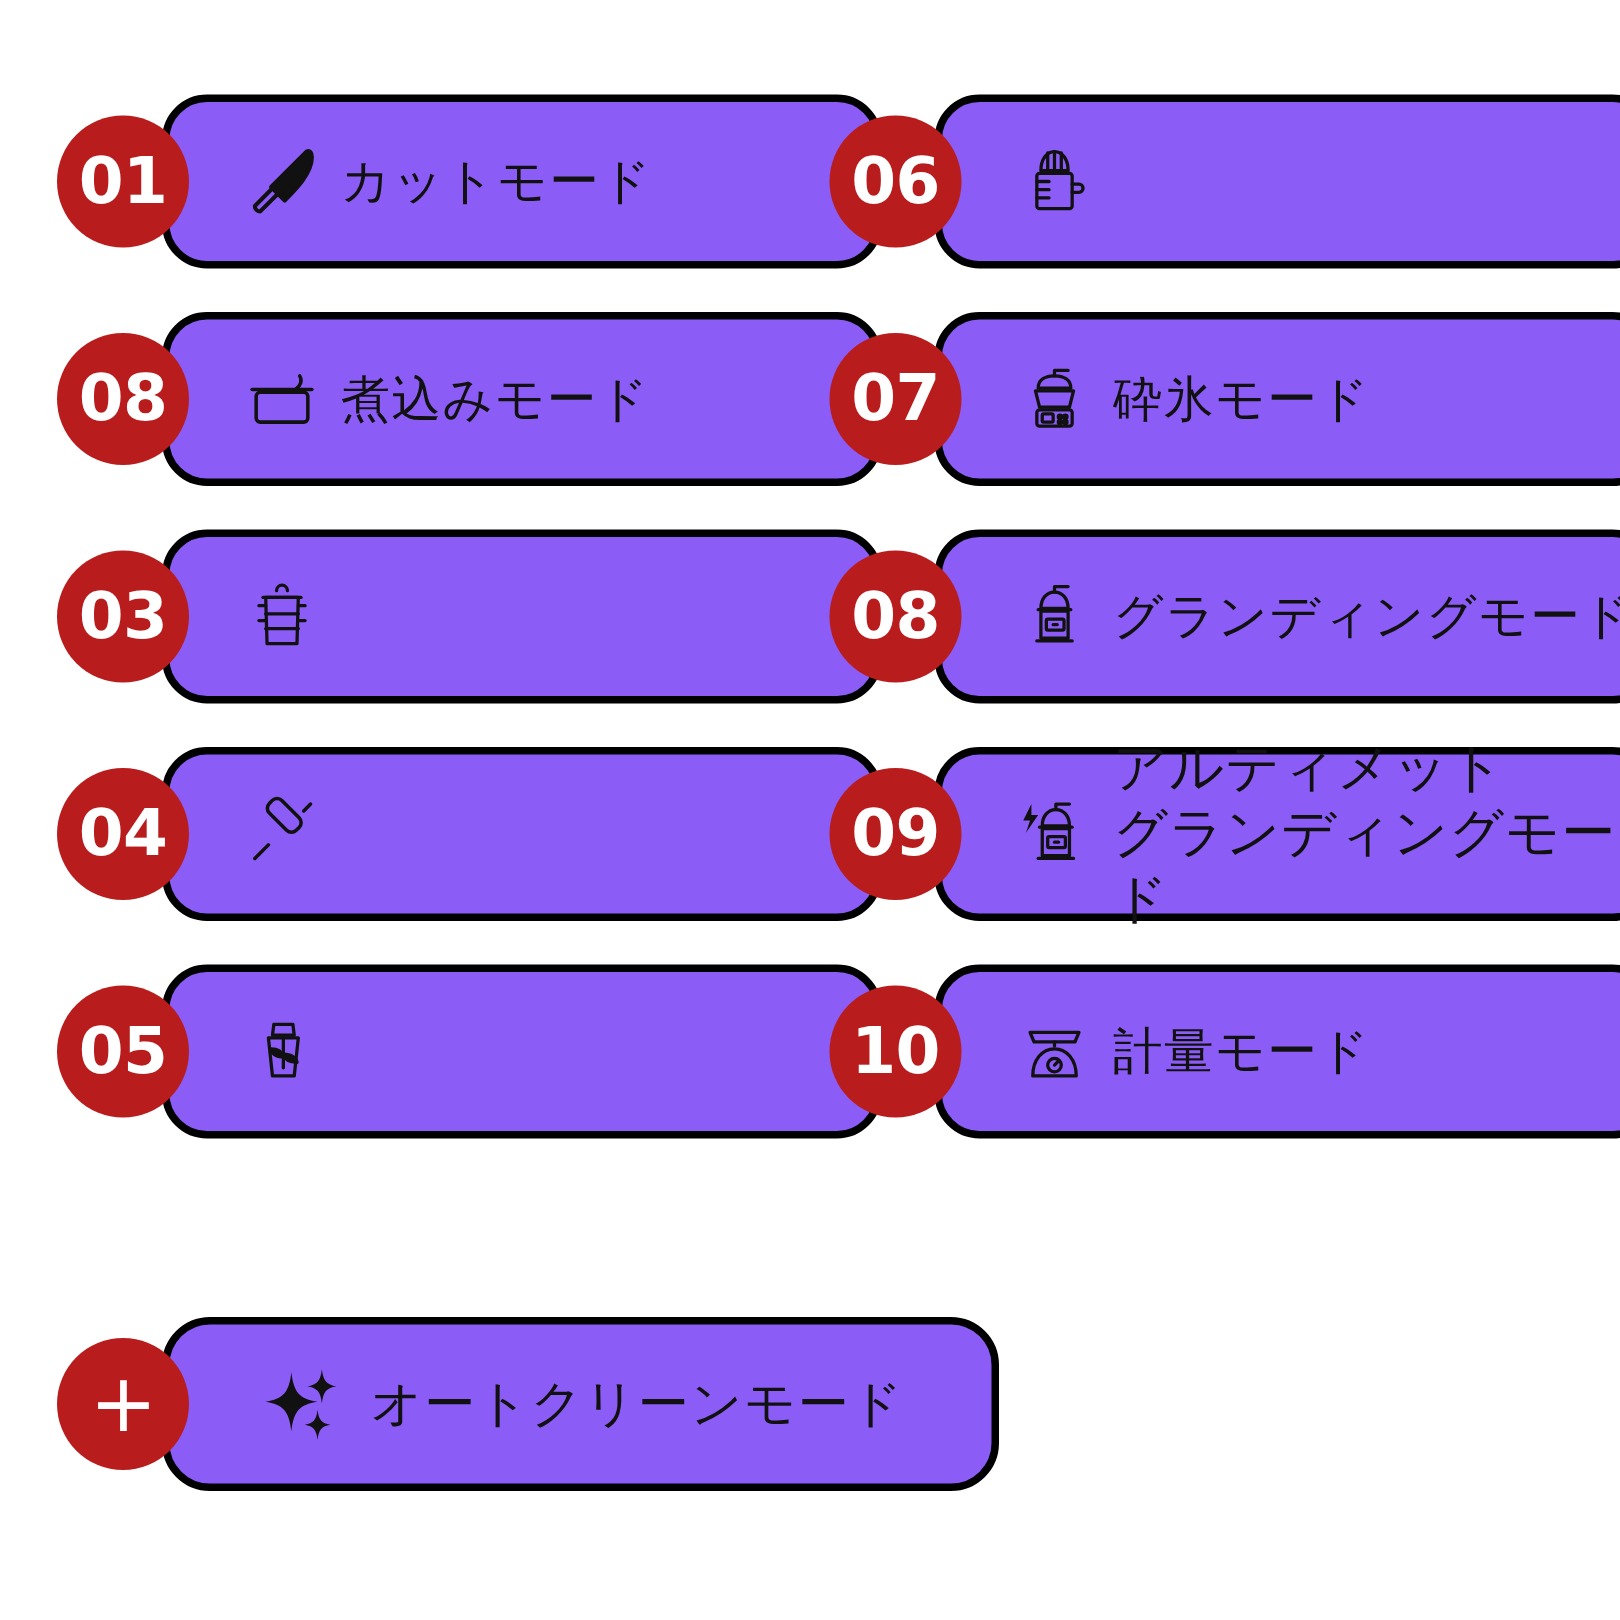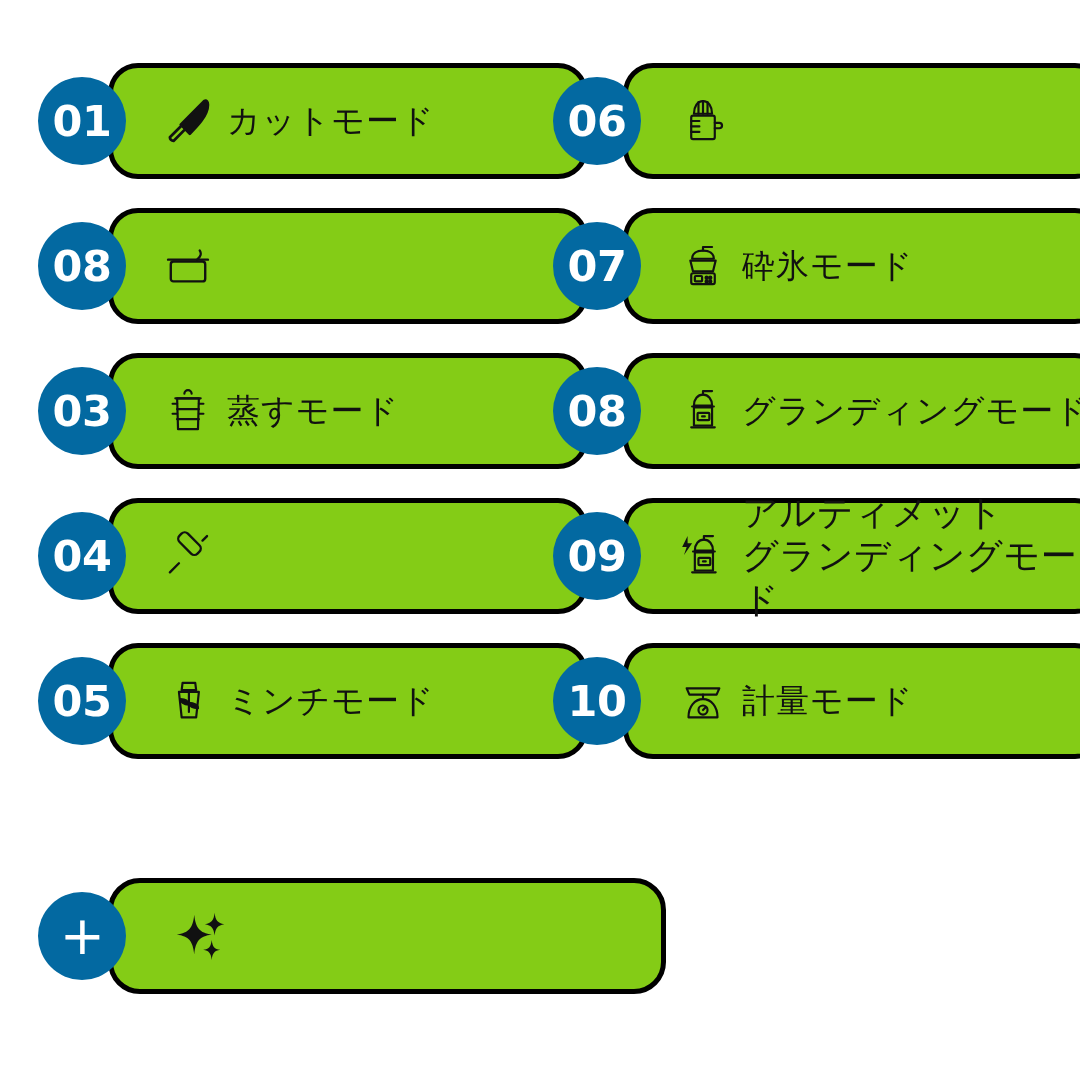--- a/index.html
+++ b/index.html
@@ -31,35 +31,35 @@
   }
 
   .pill {
     position: absolute;
     left: 70px;
     top: 0;
     height: 116px;
     box-sizing: border-box;
     border: 5px solid #000000;
     border-radius: 30px;
-    background: #84cc16;
+    background: #8b5cf6;
     display: flex;
     align-items: center;
     z-index: 1;
   }
 
   .badge {
     position: absolute;
     left: 0;
     top: 50%;
     transform: translateY(-50%);
     width: 88px;
     height: 88px;
     border-radius: 50%;
-    background: #0369a1;
+    background: #b91c1c;
     color: #ffffff;
     display: flex;
     align-items: center;
     justify-content: center;
     z-index: 3;
     font-family: "DejaVu Sans", sans-serif;
     font-size: 43px;
     font-weight: 700;
     letter-spacing: -0.5px;
     line-height: 1;
@@ -130,38 +130,38 @@
   <div class="mode-row" style="left:38px; top:208px;">
     <div class="pill" style="width:480px;">
       <div class="pill-inner">
         <span class="mode-icon">
           <svg viewBox="0 0 64 64" fill="none" stroke="#111" stroke-width="2.6" stroke-linecap="round" stroke-linejoin="round">
             <rect x="13" y="27" width="38" height="22" rx="3"></rect>
             <path d="M10 25 H54"></path>
             <path d="M42 25 C46 22 47 18 45 15"></path>
           </svg>
         </span>
+        <span class="mode-label">煮込みモード</span>
       </div>
     </div>
     <div class="badge">08</div>
   </div>
 
   <div class="mode-row" style="left:38px; top:353px;">
     <div class="pill" style="width:480px;">
       <div class="pill-inner">
         <span class="mode-icon">
           <svg viewBox="0 0 64 64" fill="none" stroke="#111" stroke-width="2.4" stroke-linecap="round" stroke-linejoin="round">
             <path d="M20 18 H44 L43 52 H21 Z"></path>
             <path d="M18 18 H46"></path>
             <path d="M20 30 H44 M20 41 H44"></path>
             <path d="M28 13 a4 4 0 0 1 8 0"></path>
             <path d="M20 24 H15 M44 24 H49 M20 35 H15 M44 35 H49"></path>
           </svg>
         </span>
-        <span class="mode-label">蒸すモード</span>
       </div>
     </div>
     <div class="badge">03</div>
   </div>
 
   <div class="mode-row" style="left:38px; top:498px;">
     <div class="pill" style="width:480px;">
       <div class="pill-inner">
         <span class="mode-icon">
           <svg viewBox="0 0 64 64" fill="none" stroke="#111" stroke-width="2.6" stroke-linecap="round" stroke-linejoin="round">
@@ -180,21 +180,20 @@
       <div class="pill-inner">
         <span class="mode-icon">
           <svg viewBox="0 0 64 64" fill="none" stroke="#111" stroke-width="2.4" stroke-linecap="round" stroke-linejoin="round">
             <path d="M26 12 H40 L41 20 H25 Z"></path>
             <path d="M22 22 H44 L41 50 H25 Z"></path>
             <path d="M33 22 V44"></path>
             <path d="M33 36 C27 36 24 33 24 30 C29 30 32 32 33 36 Z" fill="#111"></path>
             <path d="M33 34 C39 34 43 37 43 40 C37 40 34 38 33 34 Z" fill="#111"></path>
           </svg>
         </span>
-        <span class="mode-label">ミンチモード</span>
       </div>
     </div>
     <div class="badge">05</div>
   </div>
 
   <div class="mode-row" style="left:553px; top:63px;">
     <div class="pill" style="width:482px;">
       <div class="pill-inner">
         <span class="mode-icon">
           <svg viewBox="0 0 64 64" fill="none" stroke="#111" stroke-width="2.4" stroke-linecap="round" stroke-linejoin="round">
@@ -295,18 +294,19 @@
   <div class="mode-row auto-row" style="left:38px; top:878px;">
     <div class="pill" style="width:558px;">
       <div class="pill-inner">
         <span class="mode-icon">
           <svg viewBox="0 0 64 64" fill="#111" stroke="none">
             <path d="M24 10 C25.5 24 29.5 28.5 42 30.5 C29.5 32.5 25.5 37 24 51 C22.5 37 18.5 32.5 6 30.5 C18.5 28.5 22.5 24 24 10 Z"></path>
             <path d="M45 8 C45.9 16 48.2 18.6 55 19.8 C48.2 21 45.9 23.6 45 31.6 C44.1 23.6 41.8 21 35 19.8 C41.8 18.6 44.1 16 45 8 Z"></path>
             <path d="M42 36 C42.8 43 44.8 45.3 50.8 46.3 C44.8 47.4 42.8 49.7 42 56.7 C41.2 49.7 39.2 47.4 33.2 46.3 C39.2 45.3 41.2 43 42 36 Z"></path>
           </svg>
         </span>
+        <span class="mode-label">オートクリーンモード</span>
       </div>
     </div>
     <div class="badge plus">+</div>
   </div>
 
 </div>
 
 </body></html>

